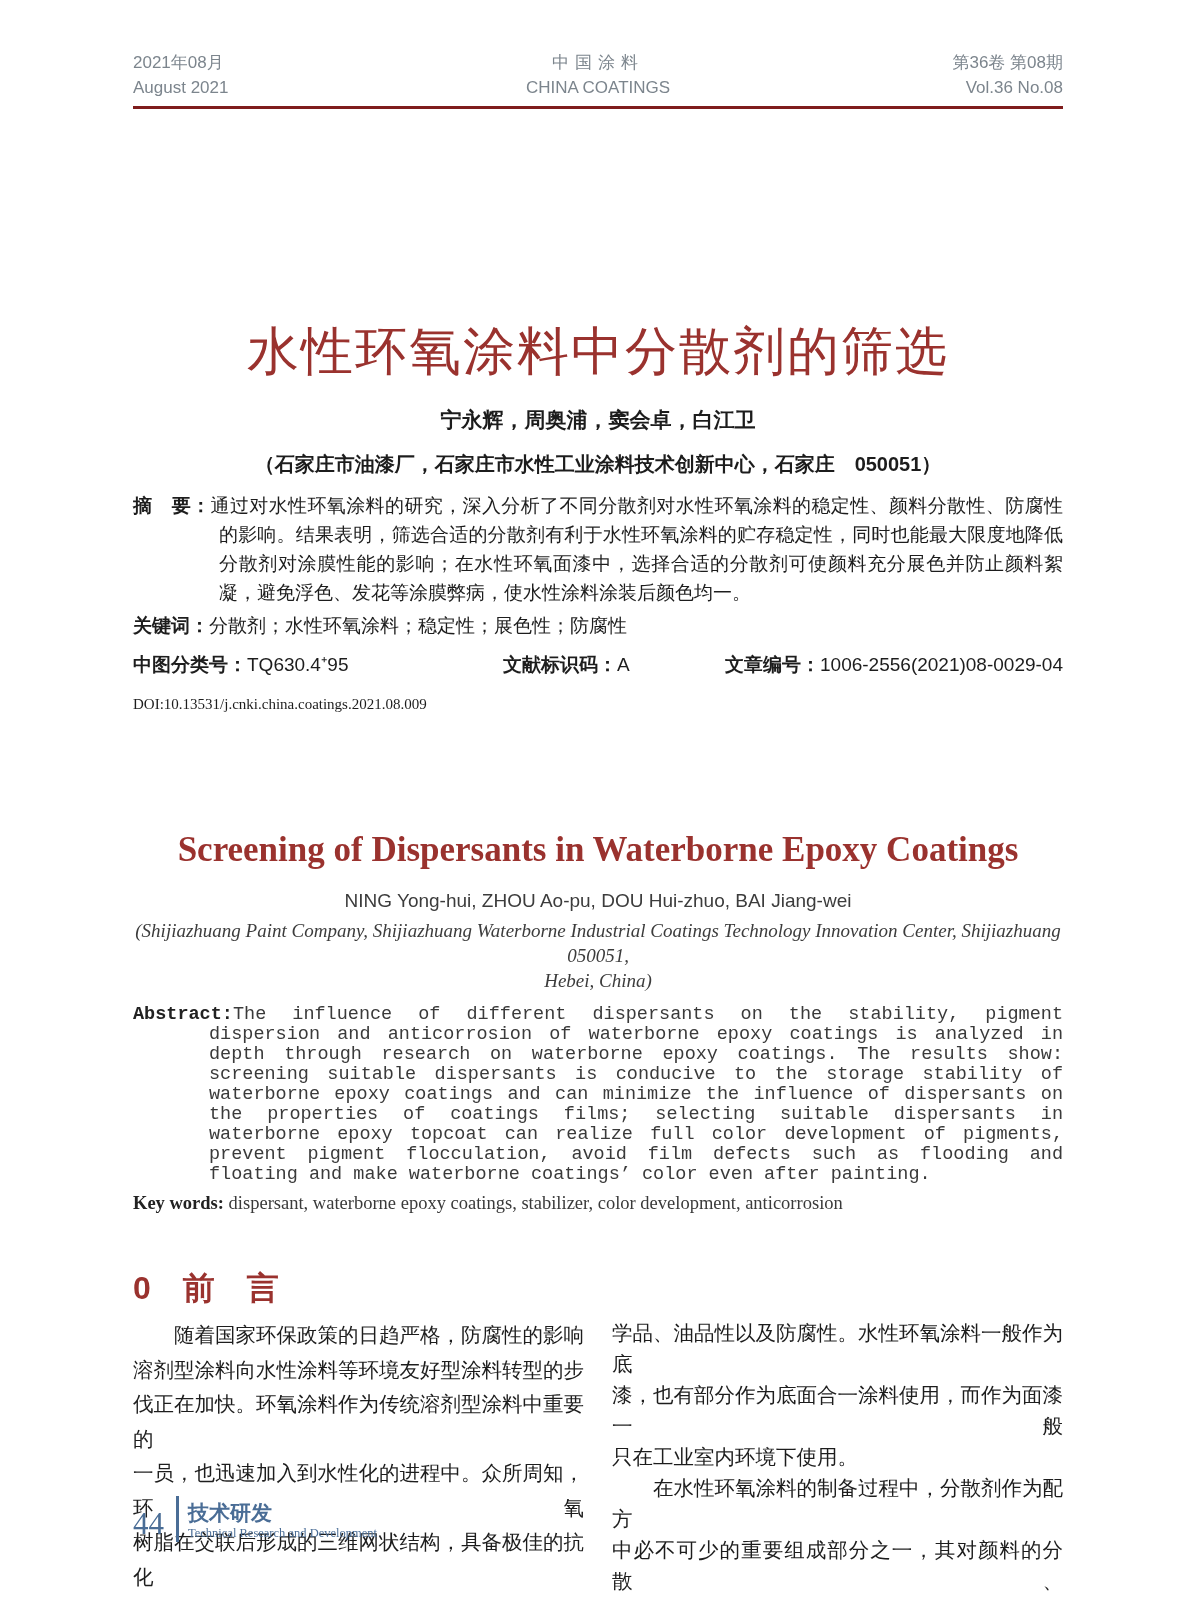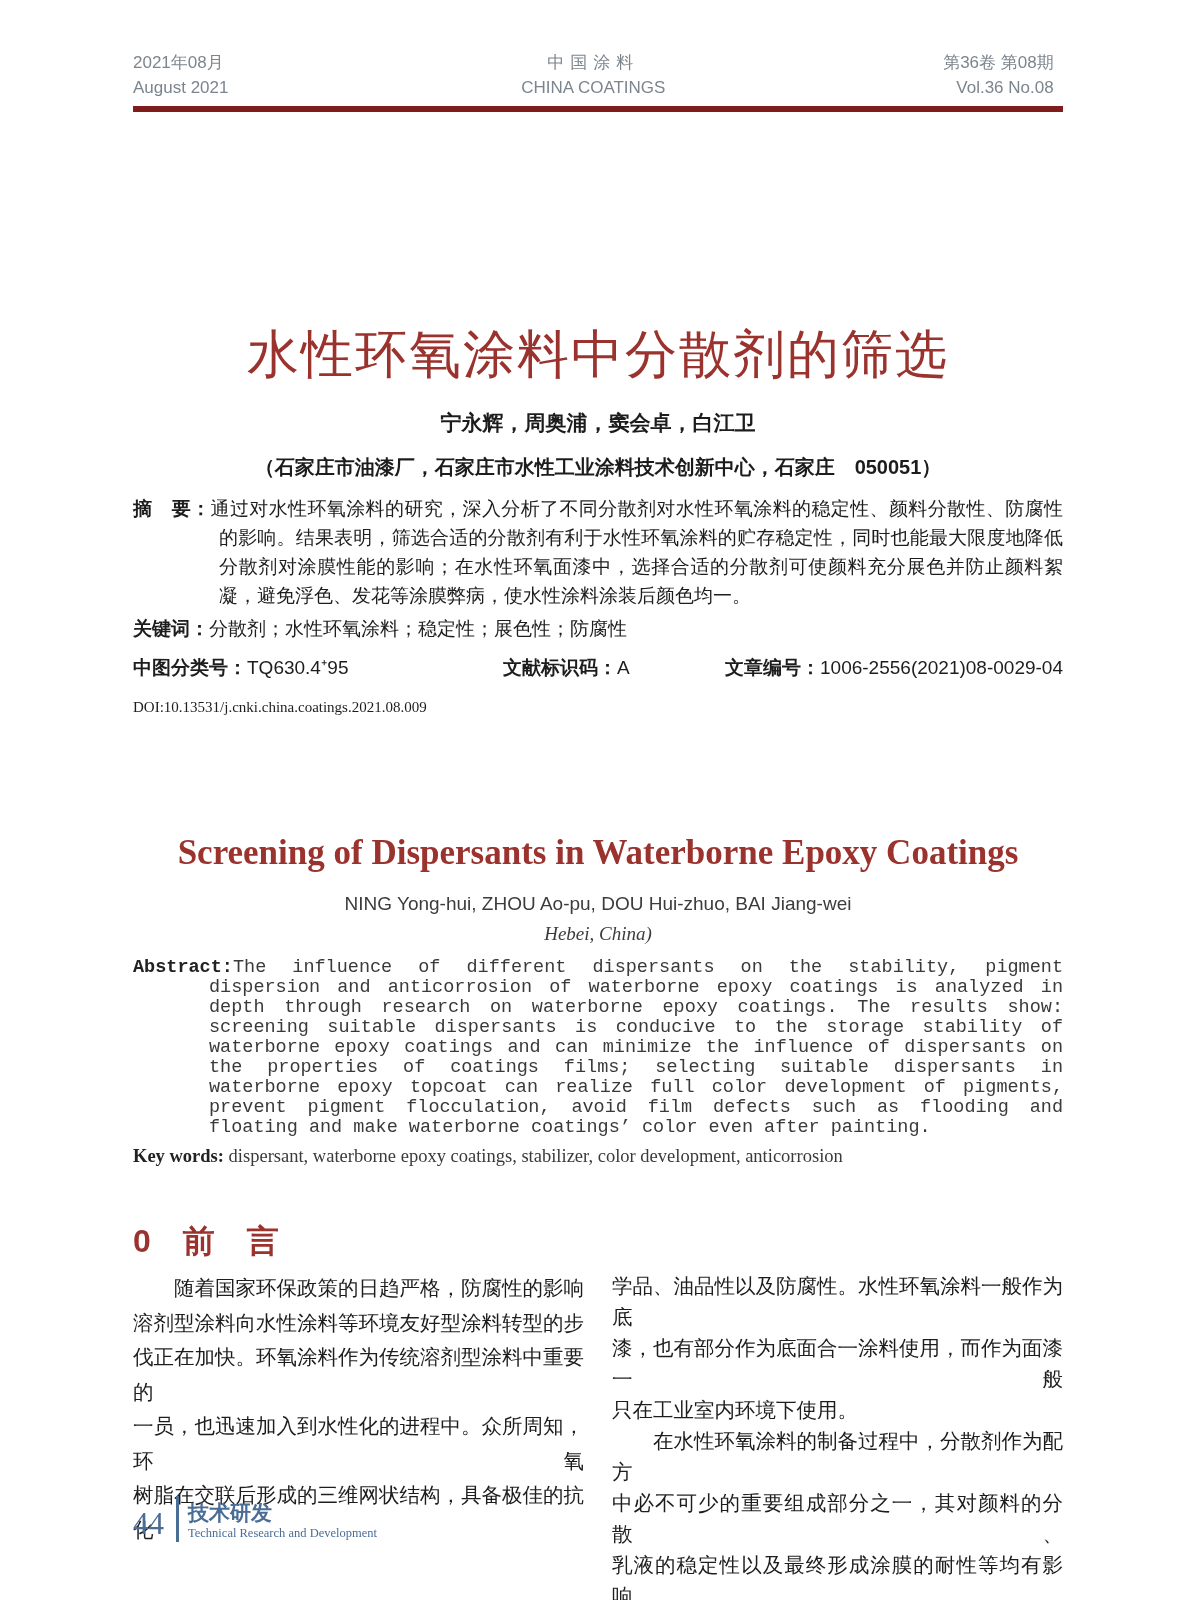--- a/index.html
+++ b/index.html
@@ -7,22 +7,22 @@
   .page {
     position:relative; width:1187px; height:1600px; margin:0 auto;
     background:#ffffff; overflow:hidden;
     font-family:"Liberation Sans", sans-serif; color:#212121;
   }
   .content { padding:0 124px 0 133px; }
 
   
   .runhead {
     padding-top:50px; padding-bottom:6px;
-    display:flex; justify-content:flex-start; align-items:flex-end;
-    border-bottom:6px solid #7f1d1d;
+    display:flex; justify-content:space-between; align-items:flex-end;
+    border-bottom:3px solid #7f1d1d;
     color:#7c858d; font-size:17px; line-height:25px;
   }
   .runhead .cell { width:33%; }
   .runhead .c-left { text-align:left; }
   .runhead .c-mid { text-align:center; }
   .runhead .c-mid .zh { letter-spacing:6px; }
   .runhead .c-right { text-align:right; }
 
   
   .title-zh {
@@ -147,20 +147,21 @@
     <div class="clc-row">
       <span class="c1"><b>中图分类号：</b><span>TQ630.4⁺95</span></span>
       <span class="c2"><b>文献标识码：</b><span>A</span></span>
       <span class="c3"><b>文章编号：</b><span>1006-2556(2021)08-0029-04</span></span>
     </div>
     <div class="doi-line">DOI:10.13531/j.cnki.china.coatings.2021.08.009</div>
 
     <h2 class="title-en">Screening of Dispersants in Waterborne Epoxy Coatings</h2>
     <div class="authors-en">NING Yong-hui, ZHOU Ao-pu, DOU Hui-zhuo, BAI Jiang-wei</div>
     <div class="affil-en">
+      <div>(Shijiazhuang Paint Company, Shijiazhuang Waterborne Industrial Coatings Technology Innovation Center, Shijiazhuang 050051,</div>
       <div>Hebei, China)</div>
     </div>
 
     <p class="abs-en"><span class="lbl">Abstract:</span><span>The influence of different dispersants on the stability, pigment dispersion and anticorrosion of waterborne epoxy coatings is analyzed in depth through research on waterborne epoxy coatings. The results show: screening suitable dispersants is conducive to the storage stability of waterborne epoxy coatings and can minimize the influence of dispersants on the properties of coatings films; selecting suitable dispersants in waterborne epoxy topcoat can realize full color development of pigments, prevent pigment flocculation, avoid film defects such as flooding and floating and make waterborne coatings’ color even after painting.</span></p>
     <p class="kw-en"><span class="lbl">Key words:</span> <span>dispersant, waterborne epoxy coatings, stabilizer, color development, anticorrosion</span></p>
 
     <h3 class="sec-head">0　前　言</h3>
 
     <div class="cols">
       <div class="col col-left">

